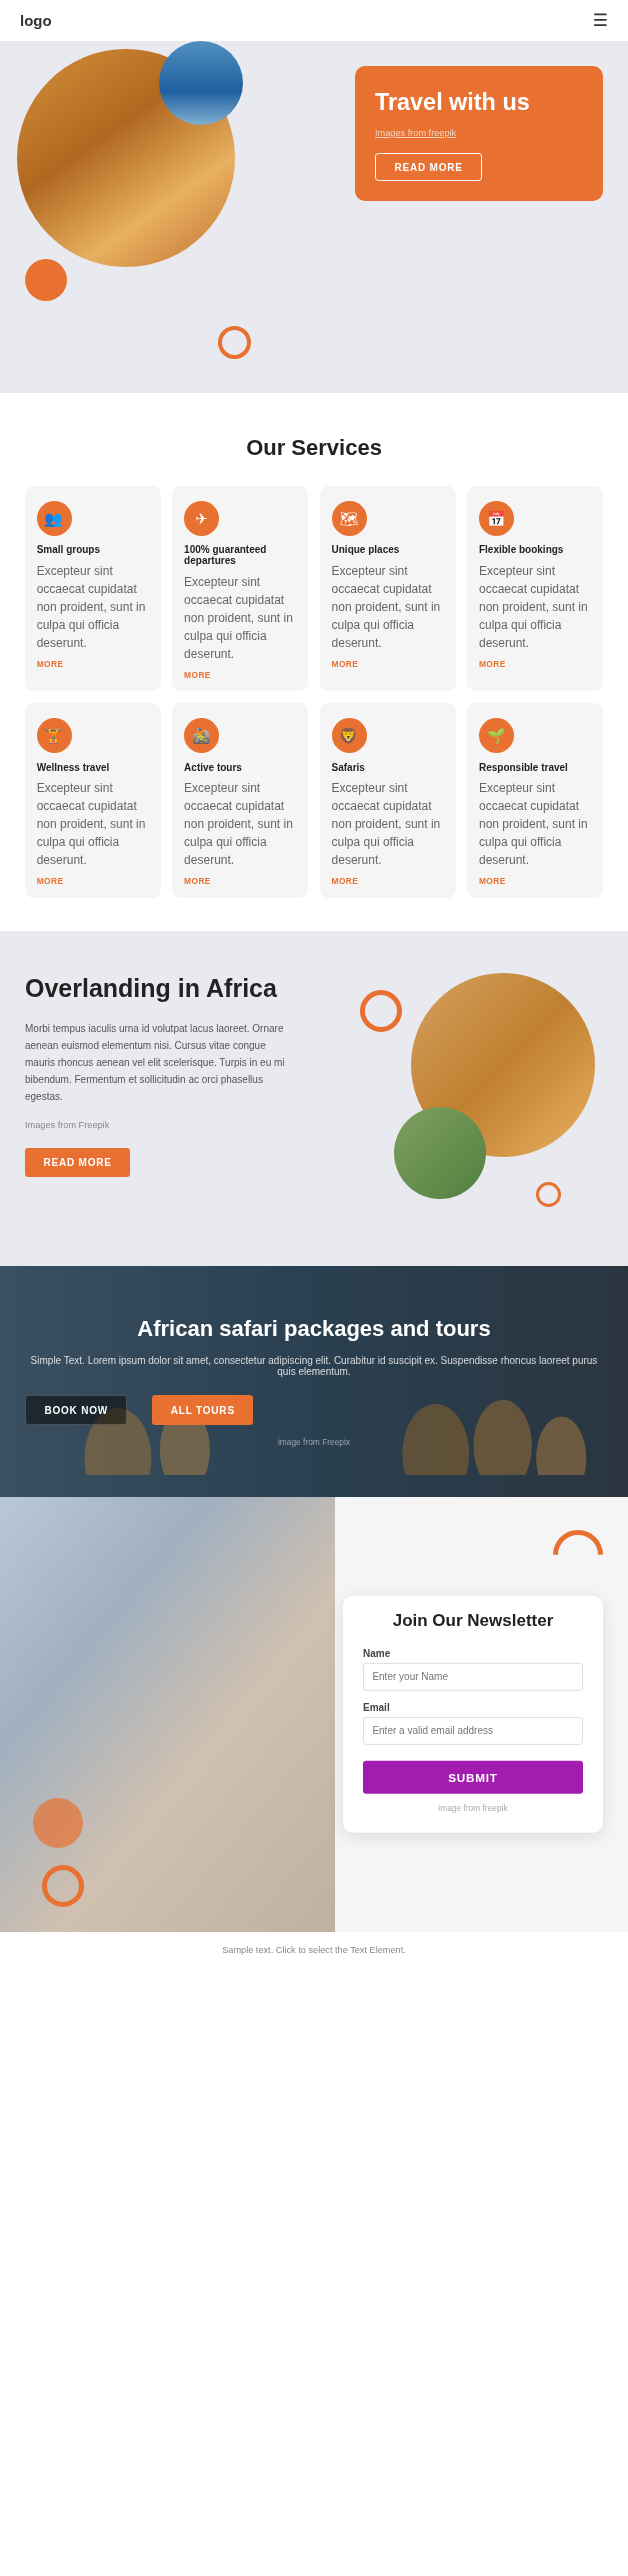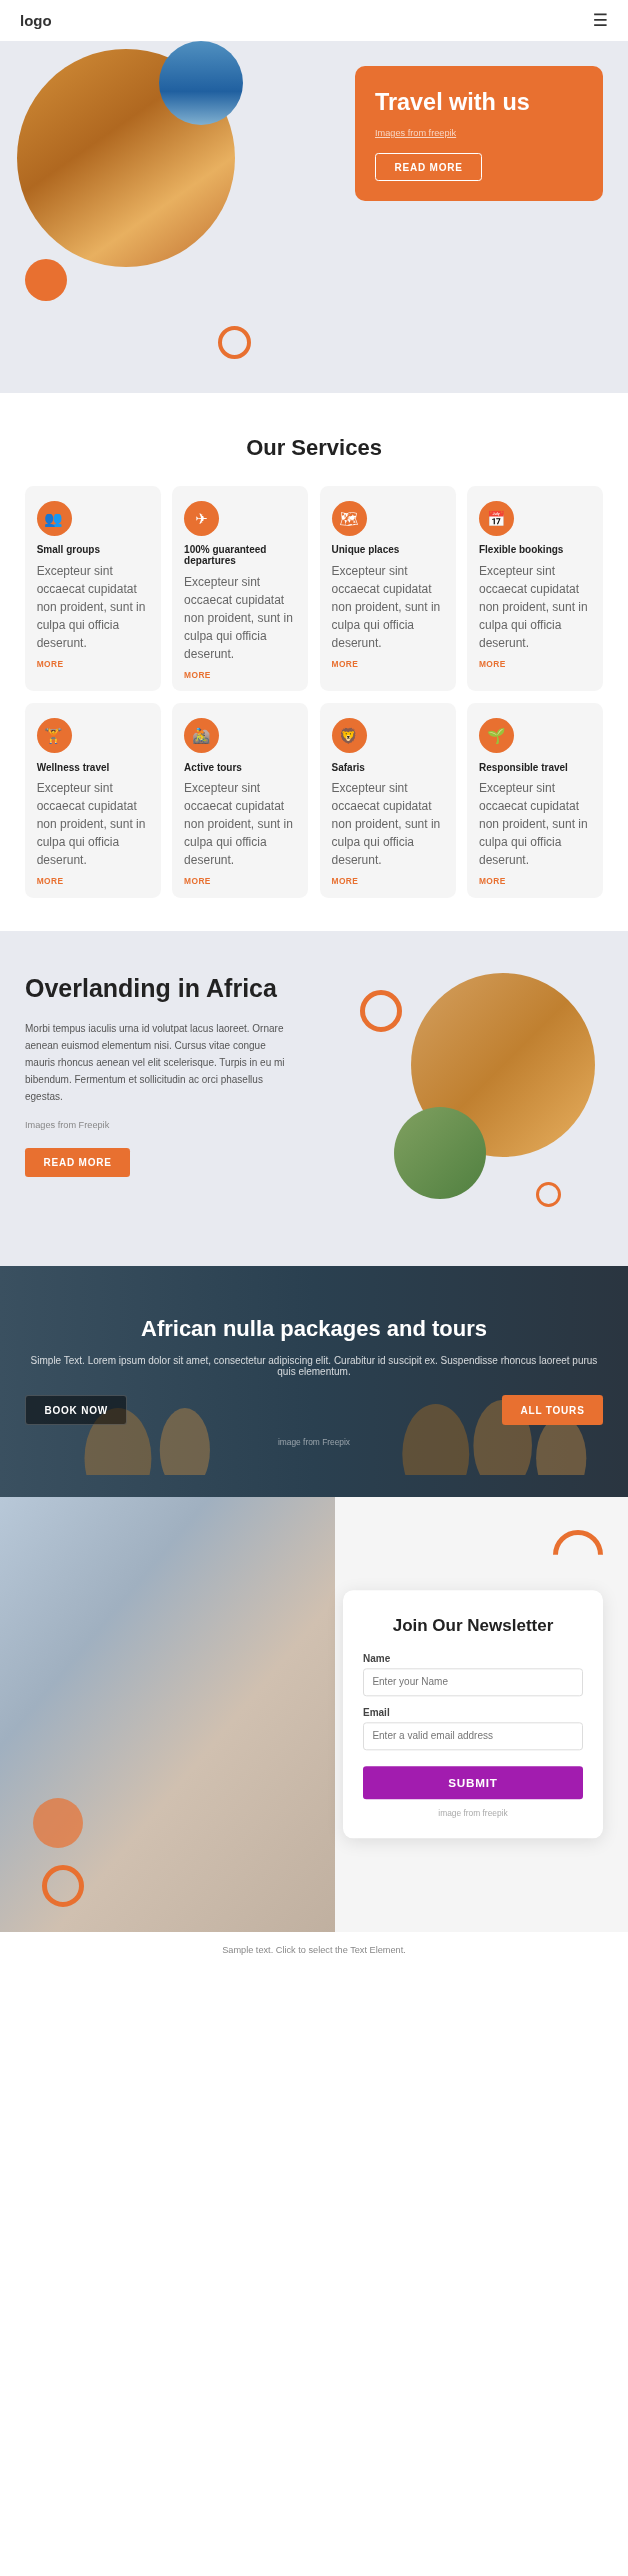--- a/index.html
+++ b/index.html
@@ -295,22 +295,22 @@
       color: #fff;
       margin-bottom: 13.4px;
     }
     .safari-content p {
       font-size: 10px;
       color: rgba(255,255,255,0.8);
       margin-bottom: 18.4px;
     }
     .safari-buttons {
       display: flex;
-      gap: 14px;
-      justify-content: space-between;
+      gap: 25px;
+      justify-content: flex-start;
     }
     .btn-dark {
       display: inline-block;
       background: rgba(0,0,0,0.5);
       color: #fff;
       padding: 8.4px 18.4px;
       border-radius: 3.3px;
       font-size: 10px;
       font-weight: bold;
       letter-spacing: 0.8px;
@@ -370,21 +370,21 @@
       clip-path: inset(0 0 50% 0);
     }
     .newsletter-form-wrapper {
       position: absolute;
       right: 25px;
       top: 50%;
       transform: translateY(-50%);
       width: 260px;
       background: #fff;
       border-radius: 10px;
-      padding: 26px 20px 20px 20px;
+      padding: 15px 20px 20px 20px;
       box-shadow: 0 3.3px 17px rgba(0,0,0,0.1);
     }
     .newsletter-form-wrapper h3 {
       font-size: 17px;
       font-weight: bold;
       color: #222;
       margin-bottom: 17px;
       text-align: center;
     }
     .form-field {
@@ -573,21 +573,21 @@
   <div style="position:absolute;left:17px;top:25px;right:17px;bottom:0;z-index:0;">
     <svg width="595" height="184" viewBox="0 0 710 220" style="opacity:0.4;">
       <ellipse cx="120" cy="200" rx="40" ry="60" fill="#c08030"></ellipse>
       <ellipse cx="200" cy="190" rx="30" ry="50" fill="#d09040"></ellipse>
       <ellipse cx="500" cy="195" rx="40" ry="60" fill="#b07020"></ellipse>
       <ellipse cx="580" cy="185" rx="35" ry="55" fill="#c08030"></ellipse>
       <ellipse cx="650" cy="200" rx="30" ry="50" fill="#d09040"></ellipse>
     </svg>
   </div>
   <div class="safari-content">
-    <h2>African nulla packages and tours</h2>
+    <h2>African safari packages and tours</h2>
     <p>Simple Text. Lorem ipsum dolor sit amet, consectetur adipiscing elit. Curabitur id suscipit ex. Suspendisse rhoncus laoreet purus quis elementum.</p>
     <div class="safari-buttons">
       <div class="btn-dark">BOOK NOW</div>
       <div class="btn-orange">ALL TOURS</div>
     </div>
     <div class="safari-image-credit">image from Freepix</div>
   </div>
 </section>
 
 <section class="newsletter-section" style="height:435px;">

